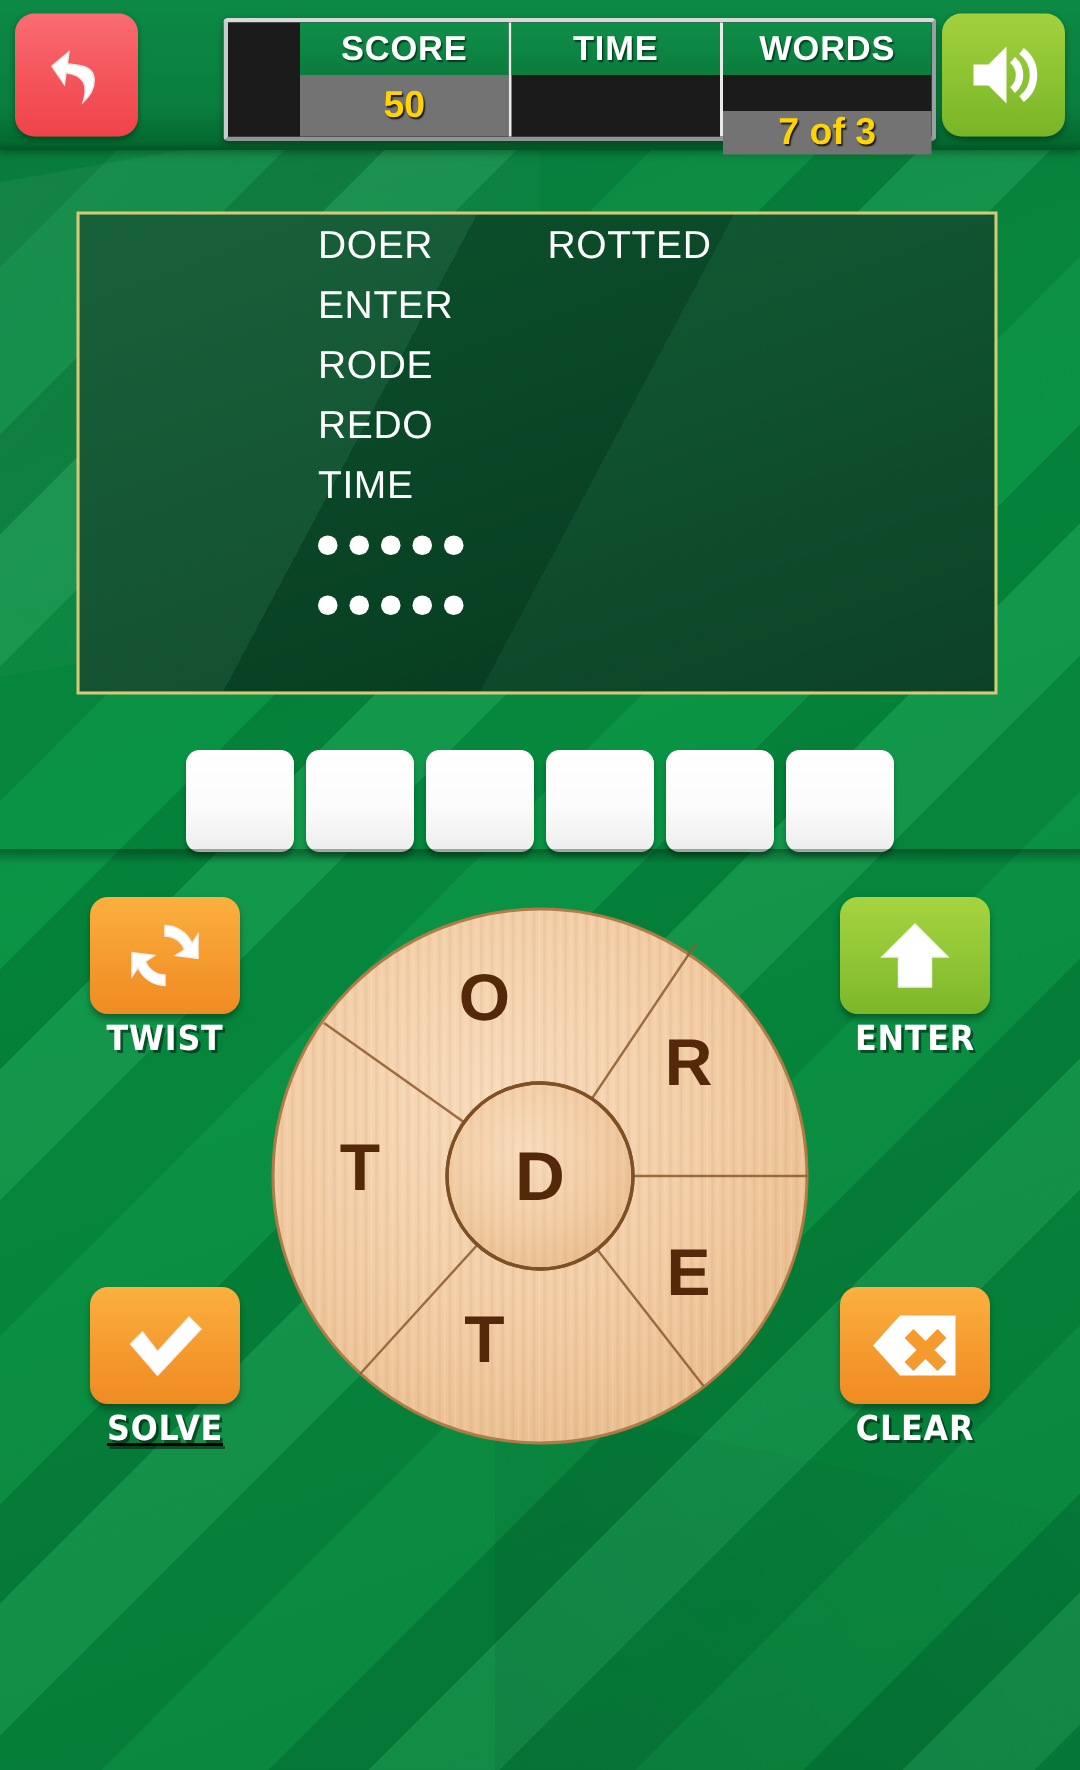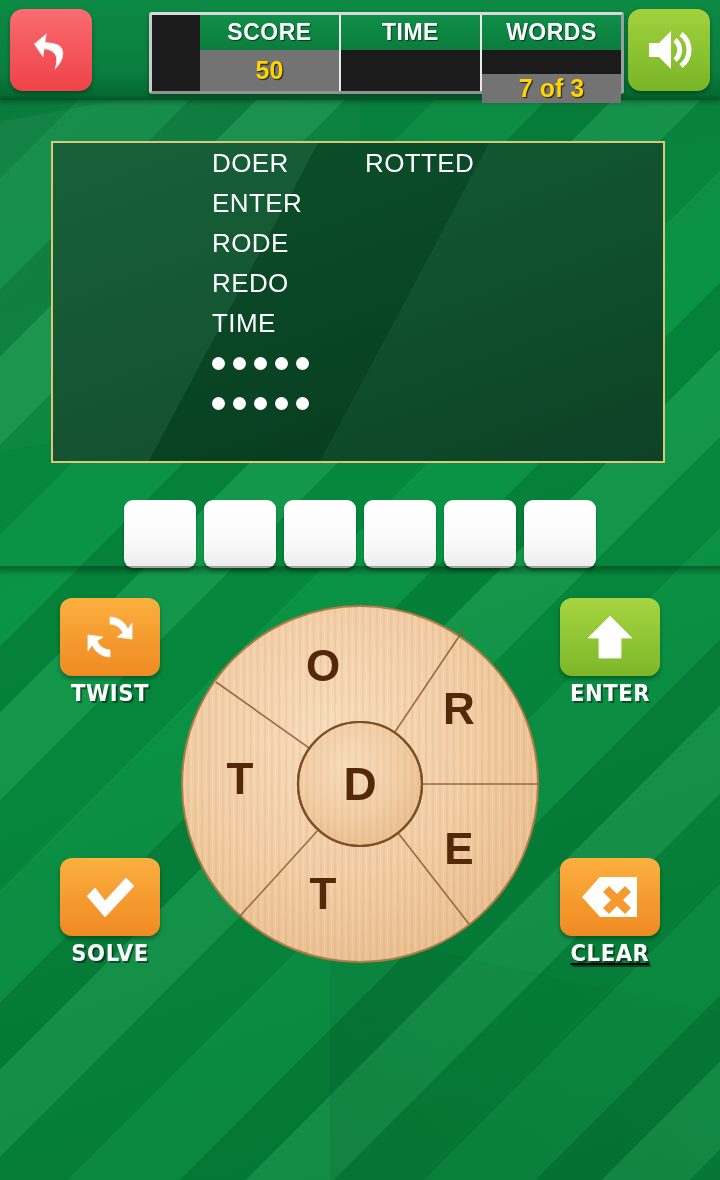--- a/index.html
+++ b/index.html
@@ -200,22 +200,22 @@
     color: #ffffff;
     font-size: 23px;
     font-weight: bold;
     letter-spacing: 0.6px;
     text-shadow: 2px 2px 0 rgba(0,0,0,0.45);
     font-family: "DejaVu Sans", sans-serif;
     transform: scaleX(0.92);
   }
   #btn-twist { left: 60px; top: 598px; }
   #btn-enter { left: 560px; top: 598px; }
-  #btn-solve { left: 60px; top: 858px; }
-  #btn-clear { left: 560px; top: 858px; text-decoration: underline; }
+  #btn-solve { left: 60px; top: 858px; text-decoration: underline; }
+  #btn-clear { left: 560px; top: 858px; }
 </style>
 </head>
 <body>
 
 <div id="app">
 
   <div class="chev chev-a"></div>
   <div class="chev chev-b"></div>
 
   <div id="topbar">

